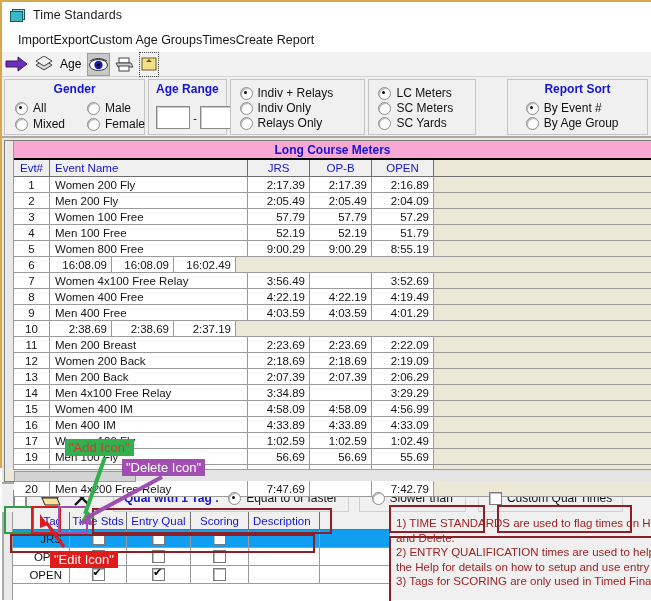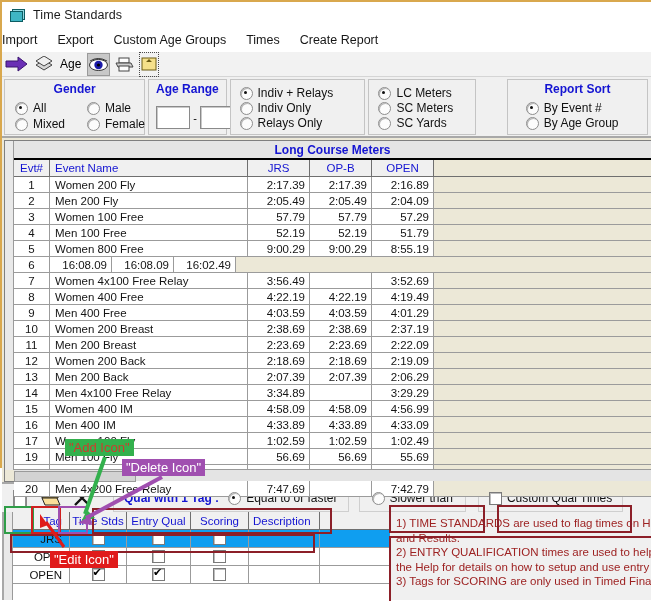--- a/index.html
+++ b/index.html
@@ -13,21 +13,21 @@
        border-left:2px solid #d9a84e;border-top:2px solid #d9a84e;box-sizing:border-box;}
 
   
   .titlebar{height:26px;display:flex;align-items:center;padding-left:8px;background:#ffffff;}
   .title-ico{width:15px;height:13px;position:relative;margin-right:8px;}
   .title-ico .bk{position:absolute;left:2px;top:0;width:11px;height:9px;border:1px solid #0d5d63;background:#8fd8e0;}
   .title-ico .fr{position:absolute;left:0;top:2px;width:11px;height:9px;border:1px solid #0d5d63;background:#3fb6c4;}
   .title-txt{font-size:12.5px;color:#1b1b1b;letter-spacing:.1px;}
 
   
-  .menubar{height:24px;display:flex;align-items:center;padding-left:0;gap:20px;background:#fff;}
+  .menubar{height:24px;display:flex;align-items:center;padding-left:16px;background:#fff;}
   .menu-item{font-size:12.5px;color:#171717;cursor:default;}
 
   
   .toolbar{height:24px;background:#f2f2f2;display:flex;align-items:center;padding-left:3px;gap:5px;
            border-bottom:1px solid #d5d5d5;}
   .tb-btn{display:flex;align-items:center;justify-content:center;height:21px;}
   .tb-sunk{background:#c8c8c8;border:1px solid #9a9a9a;padding:0 1px;}
   .tb-dot{border:1px dotted #4a4a4a;padding:1px;}
   .tb-label{font-size:12px;color:#000;margin:8px 1px;}
 
@@ -56,21 +56,21 @@
   .relay-box{width:142px;padding:5px 0 0 9px;}
   .course-box{width:112px;padding:5px 0 0 9px;}
   .sort-box{width:148px;margin-left:28px;}
   .sort-list{position:absolute;top:20px;left:18px;}
 
   
   .gridwrap{position:relative;height:344px;background:#ece8d7;border-bottom:0;}
   .grid-outer{position:absolute;left:2px;top:2px;right:0;bottom:0;border:1px solid #7f7f7f;
               border-right:0;background:#fff;box-sizing:border-box;}
   .grid-leftbar{position:absolute;left:0;top:0;width:8px;bottom:0;background:#e9e9e9;border-right:1px solid #9a9a9a;}
-  .grid-head{height:17px;background:#e5e5e5;border-bottom:2px solid #000;
+  .grid-head{height:17px;background:#f9a8d4;border-bottom:2px solid #000;
              display:flex;align-items:center;justify-content:center;}
   .grid-head-txt{font-size:12px;font-weight:bold;color:#1414d2;}
   .cols{display:flex;height:16px;border-bottom:1px solid #6f6f6f;background:#f0f0f0;}
   .col{font-size:11.5px;color:#1414d2;display:flex;align-items:center;border-right:1px solid #6f6f6f;
        box-sizing:border-box;height:100%;}
   .c-evt{width:36px;justify-content:center;}
   .c-name{width:198px;padding-left:5px;}
   .c-jrs,.c-opb,.c-open{width:62px;justify-content:center;}
   .c-fill{flex:1;border-right:0;background:#ece8d7;}
   .rows{background:#fff;}
@@ -345,21 +345,20 @@
             <div class="row">
               <div class="cell e-evt">9</div>
               <div class="cell e-name">Men 400 Free</div>
               <div class="cell e-num">4:03.59</div>
               <div class="cell e-num">4:03.59</div>
               <div class="cell e-num">4:01.29</div>
               <div class="cell e-fill"></div>
             </div>
             <div class="row">
               <div class="cell e-evt">10</div>
-              <div class="cell e-name">Women 200 Breast</div>
               <div class="cell e-num">2:38.69</div>
               <div class="cell e-num">2:38.69</div>
               <div class="cell e-num">2:37.19</div>
               <div class="cell e-fill"></div>
             </div>
             <div class="row">
               <div class="cell e-evt">11</div>
               <div class="cell e-name">Men 200 Breast</div>
               <div class="cell e-num">2:23.69</div>
               <div class="cell e-num">2:23.69</div>
@@ -544,21 +543,21 @@
               </div>
               <div class="tg-c w-ds"></div>
               <div class="tg-c w-rest"></div>
             </div>
           </div>
       </div>
     </div>
 
     <div class="notes">
       <div class="note-l">1)   TIME STANDARDS are used to flag times on Heat</div>
-      <div class="note-l">and Results.</div>
+      <div class="note-l">and Delete.</div>
       <div class="note-l">2)   ENTRY QUALIFICATION times are used to help w</div>
       <div class="note-l">the Help for details on how to setup and use entry qu</div>
       <div class="note-l">3)   Tags for SCORING are only used in Timed Final e</div>
     </div>
   </div>
 
   <svg class="arrows">
     <path d="M103 455 L83 512" stroke="#33b04d" stroke-width="4" fill="none"></path>
     <path d="M85 508 L79 520 L93 516 Z" fill="#33b04d"></path>
     <path d="M160 475 L84 516" stroke="#a04fb0" stroke-width="4" fill="none"></path>

